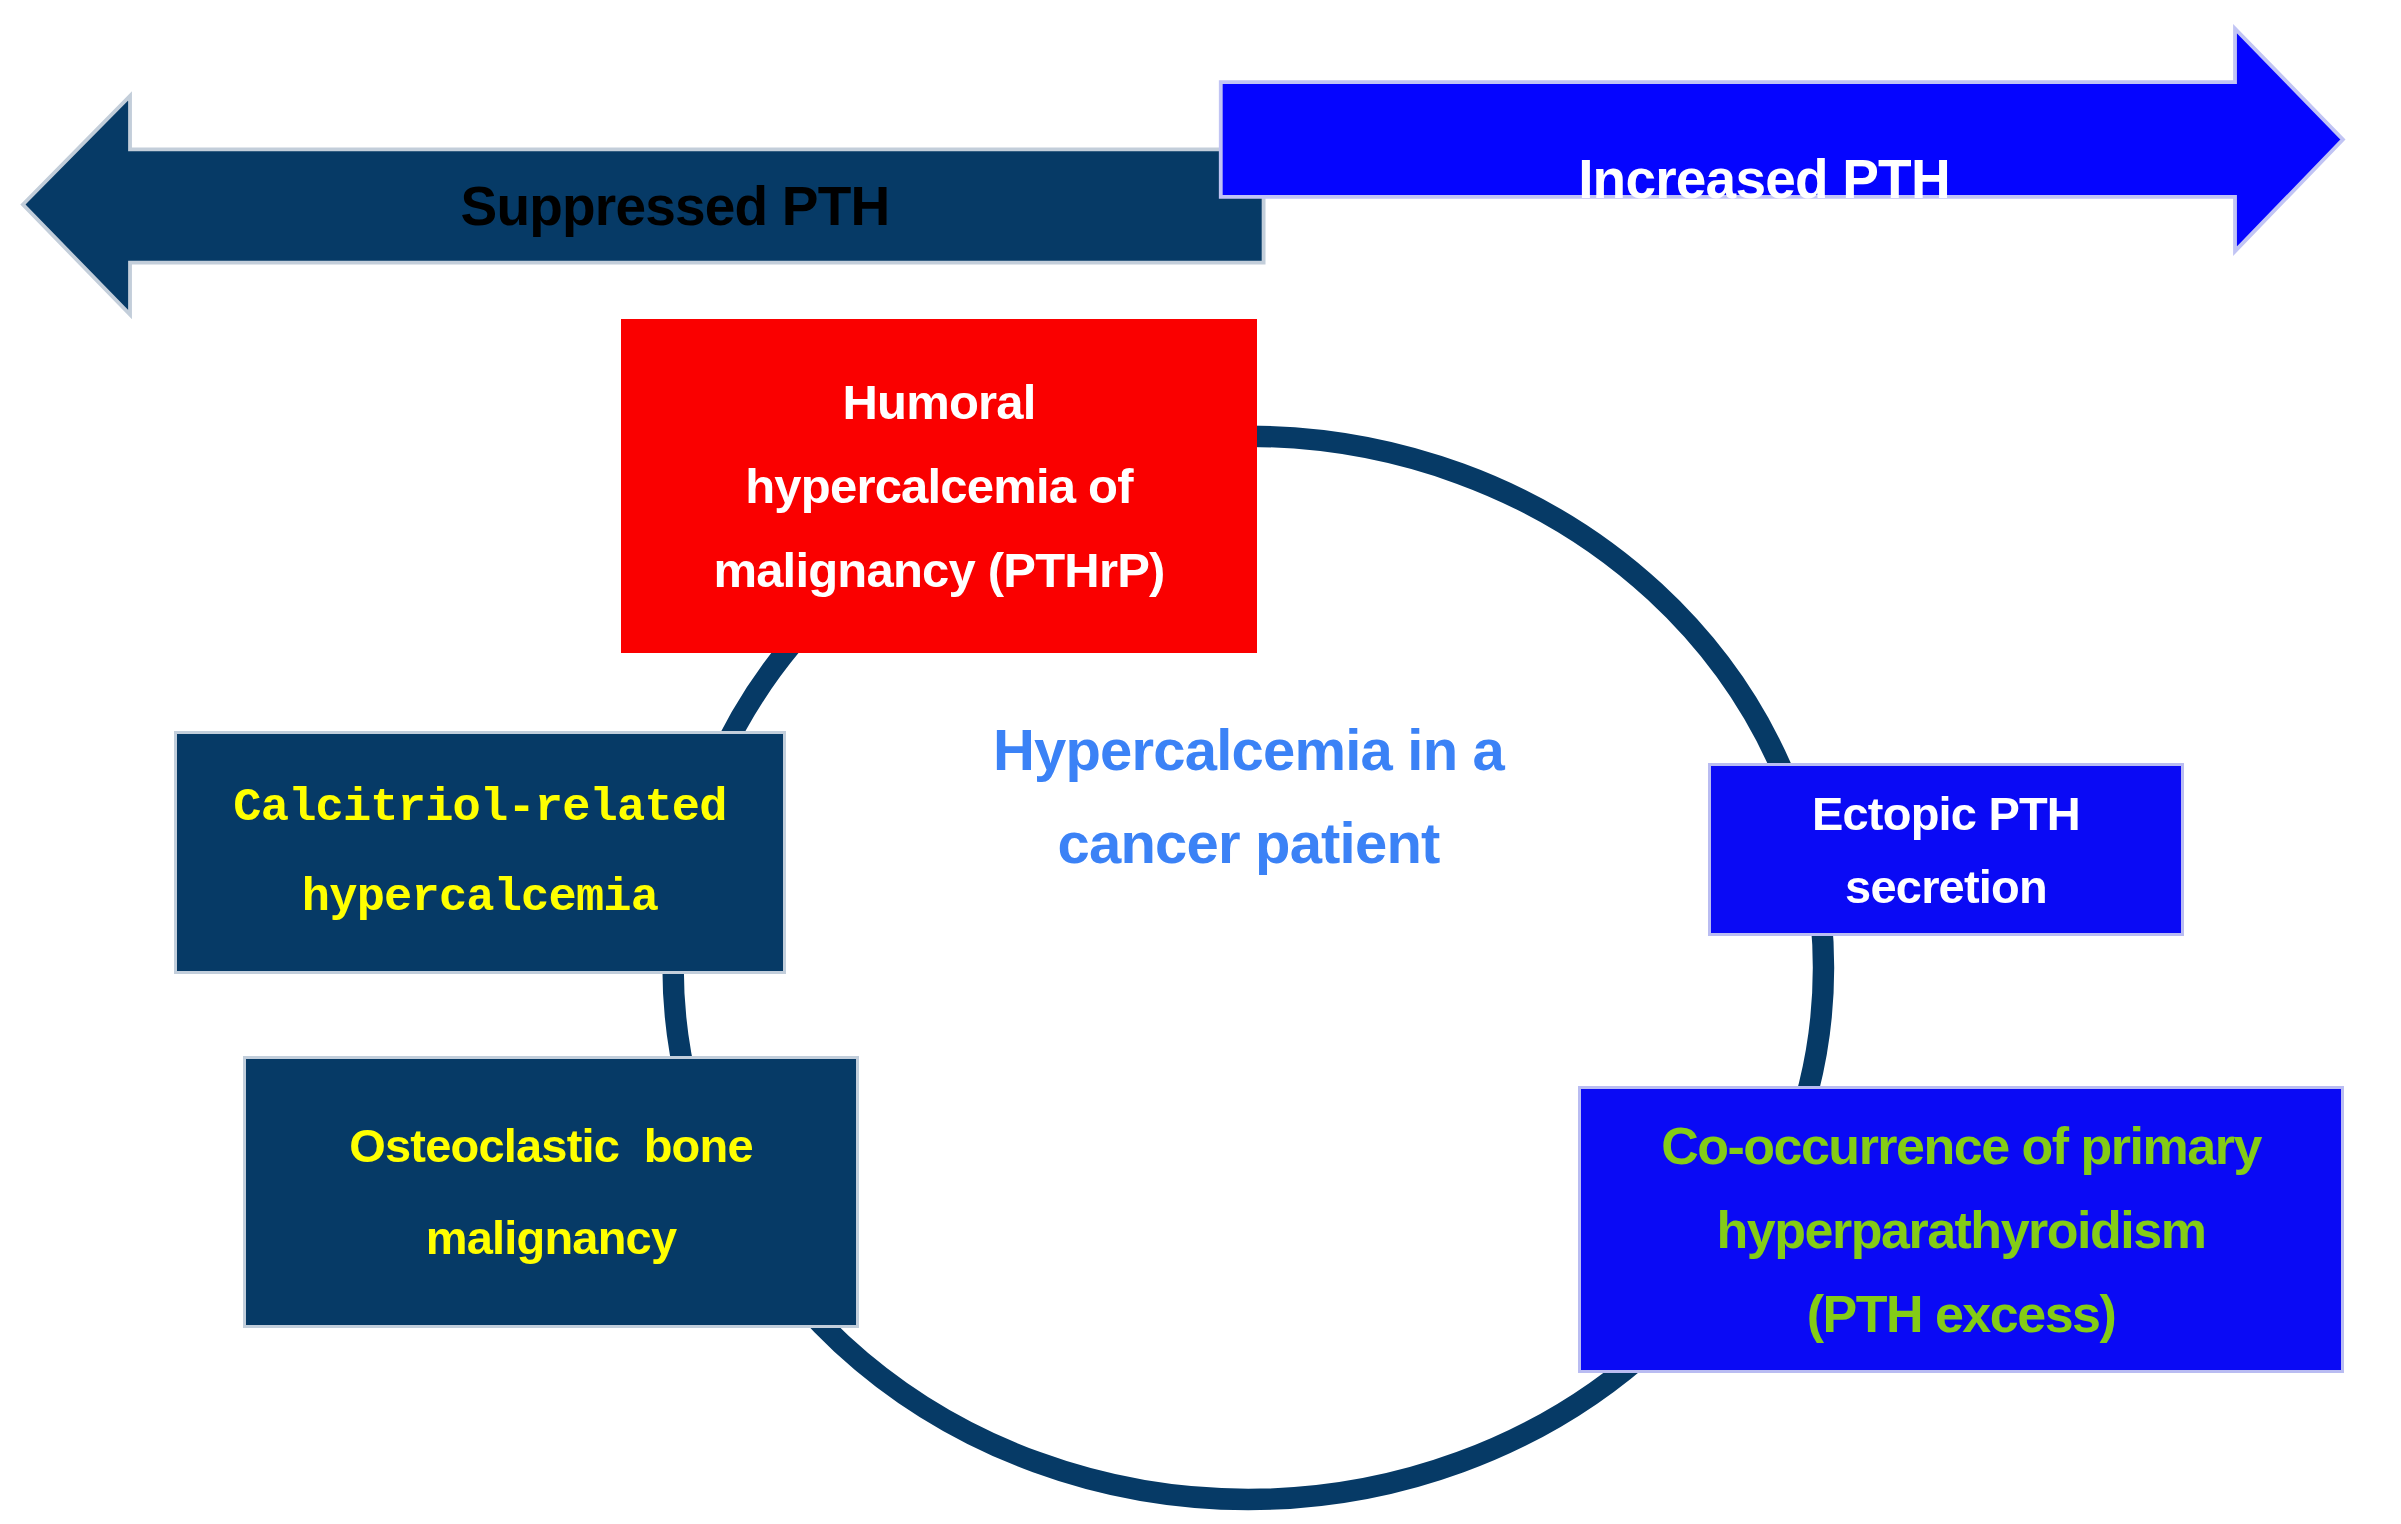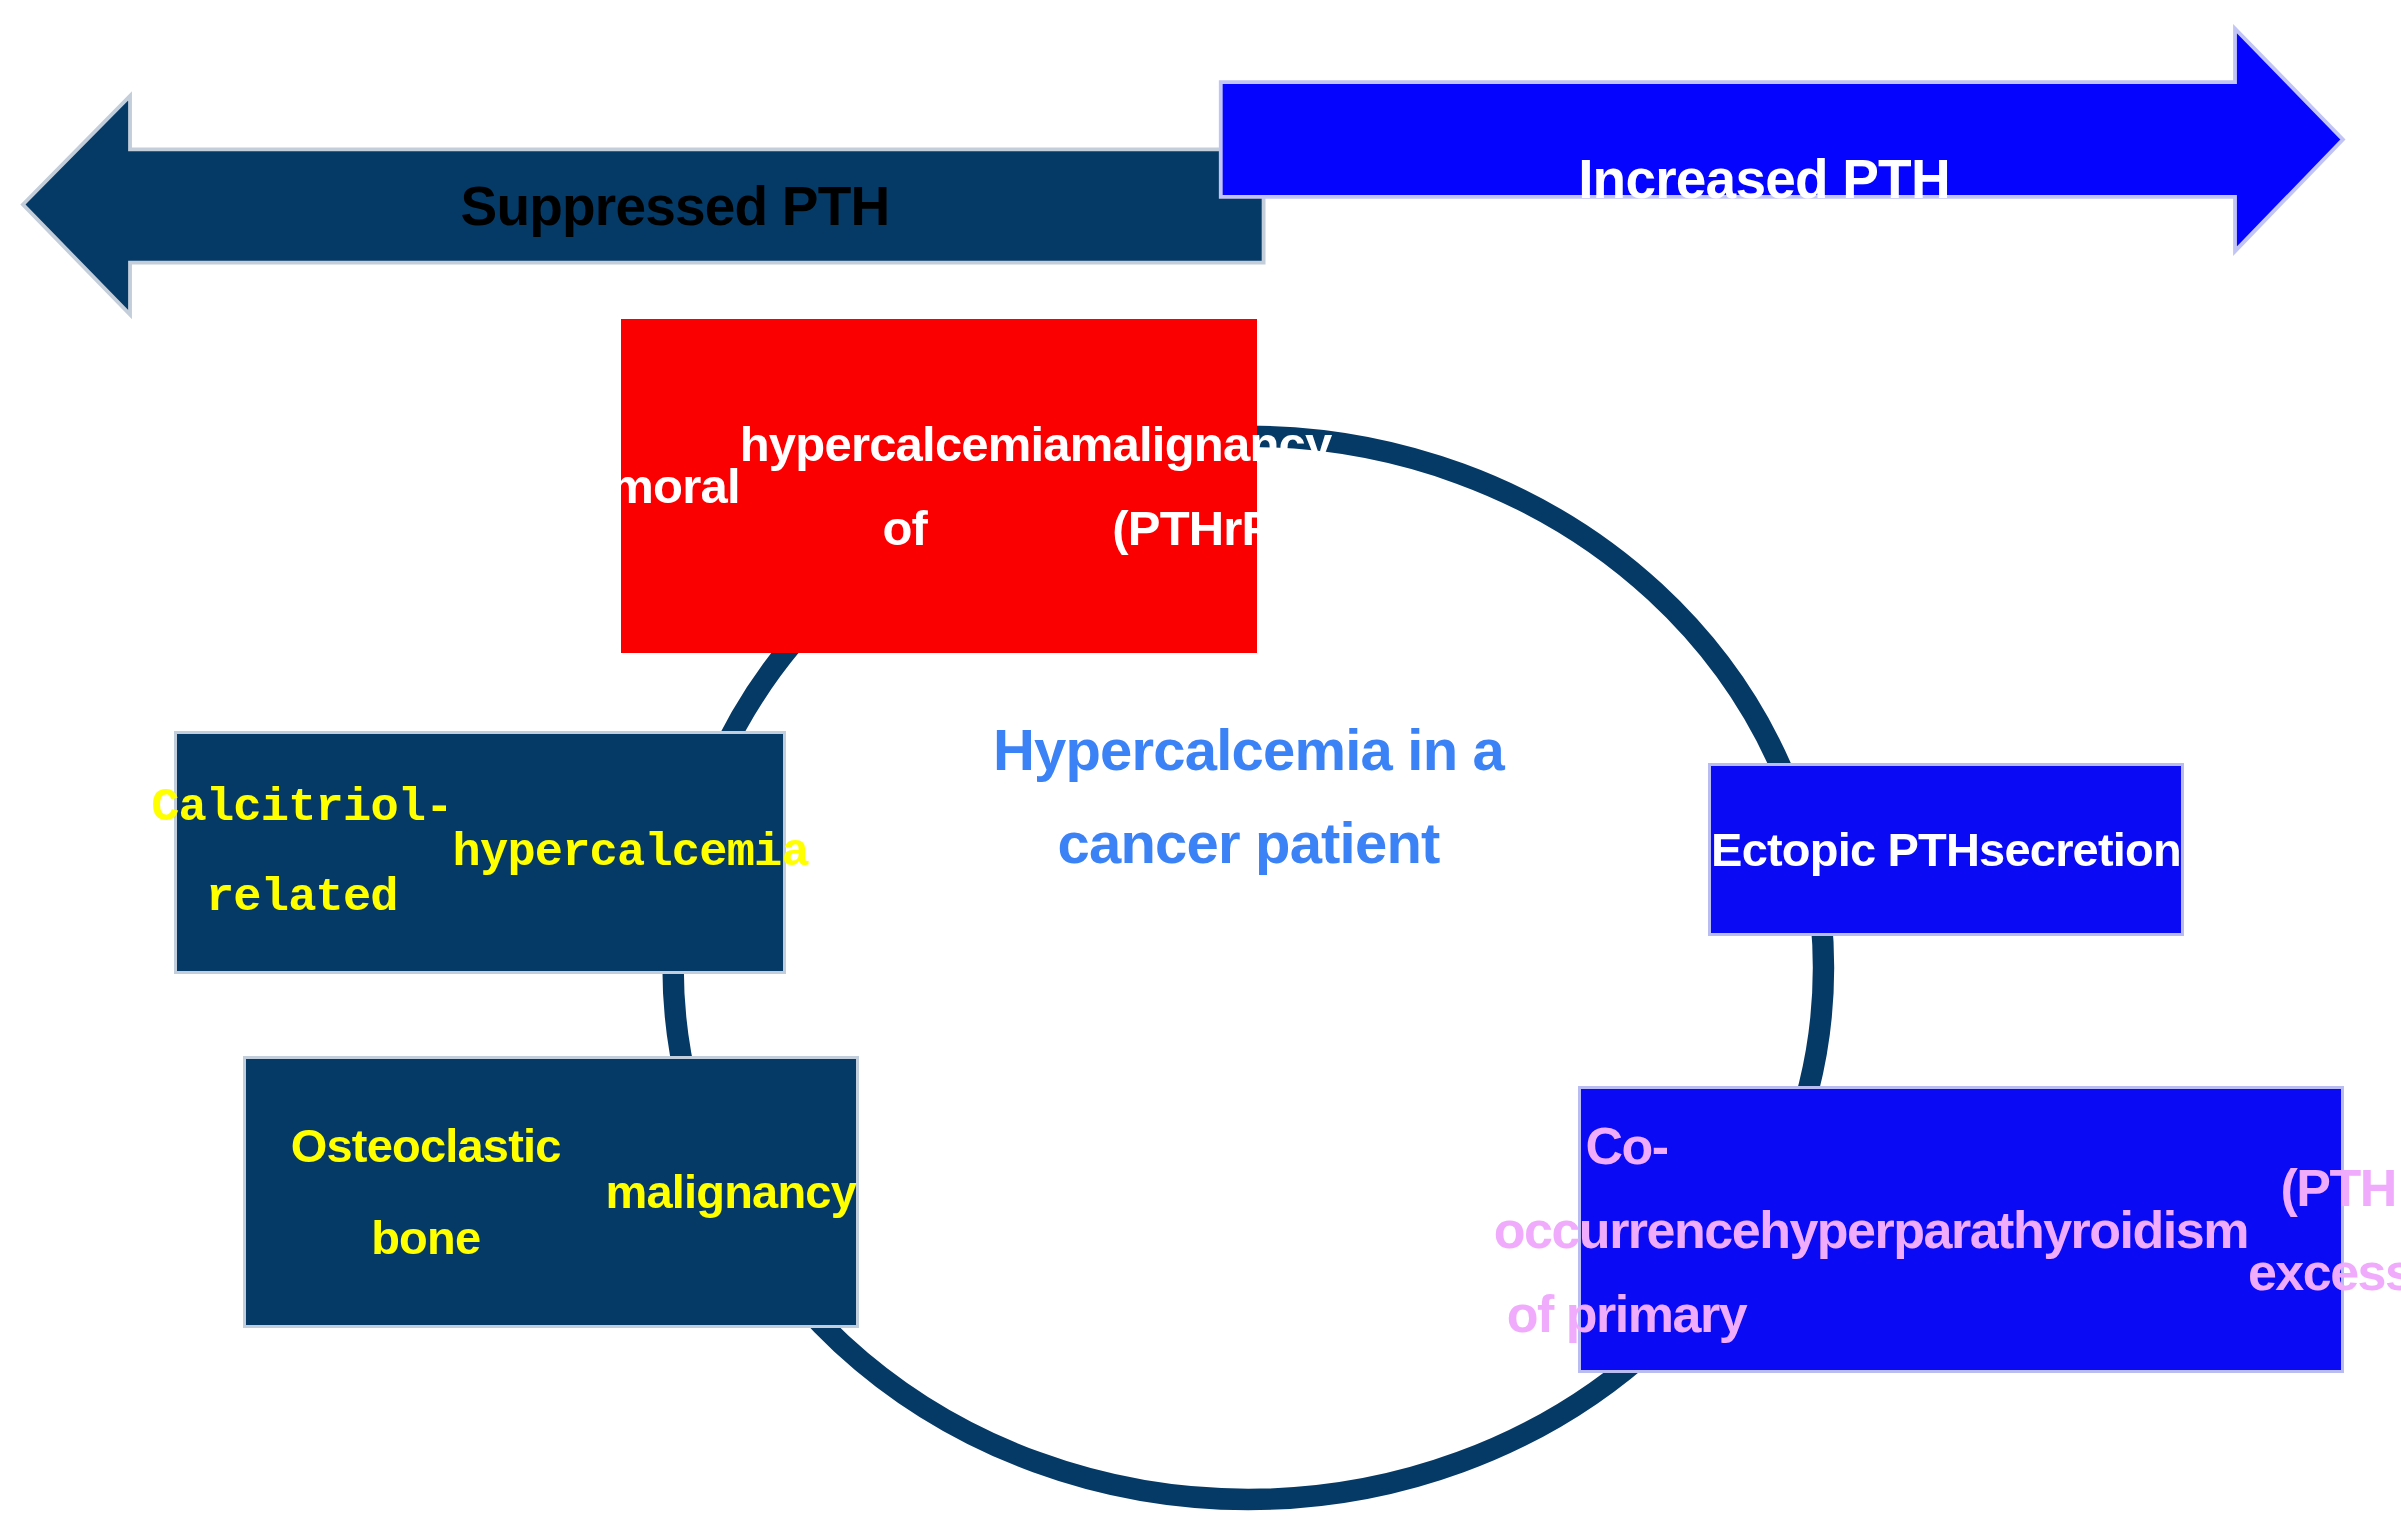--- a/index.html
+++ b/index.html
@@ -11,21 +11,21 @@
     font-weight: bold;
     overflow: hidden;
   }
   #shape-layer {
     position: absolute; left: 0; top: 0;
     width: 2401px; height: 1525px;
     z-index: 0;
   }
   .box {
     position: absolute;
-    display: flex; flex-direction: row;
+    display: flex; flex-direction: column;
     align-items: center; justify-content: center;
     text-align: center;
     box-sizing: border-box;
     z-index: 2;
     letter-spacing: -0.8px;
   }
   .line { display: block; white-space: pre-wrap; }
 
   
   .arrow-label {
@@ -57,21 +57,21 @@
     font-size: 47px; line-height: 92px;
   }
   #box-ectopic {
     left: 1708px; top: 763px; width: 476px; height: 173px;
     background: #0a0af5; color: #ffffff;
     border: 3.1px solid #b9bcf2;
     font-size: 47px; line-height: 73px;
   }
   #box-cooccurrence {
     left: 1578px; top: 1086px; width: 766px; height: 287px;
-    background: #0a0af5; color: #f0abfc;
+    background: #0a0af5; color: #84cc16;
     border: 3.1px solid #b9bcf2;
     font-size: 52px; line-height: 84px;
     letter-spacing: -1.5px;
   }
 
   
   #center-caption {
     position: absolute;
     left: 866px; top: 703px; width: 765px;
     text-align: center;

